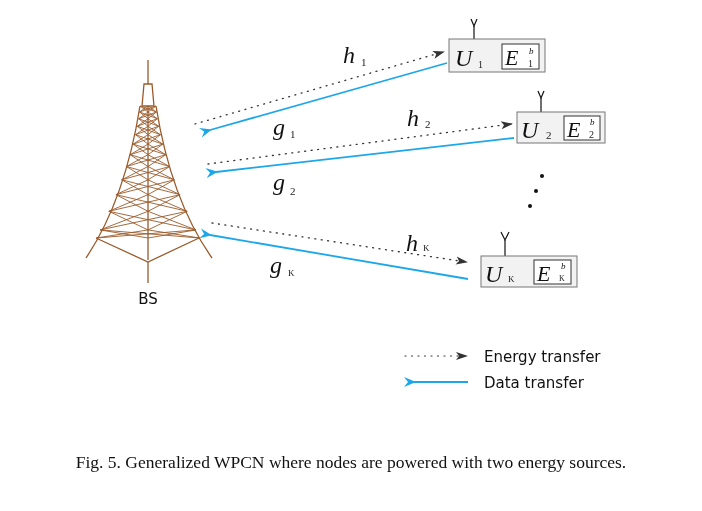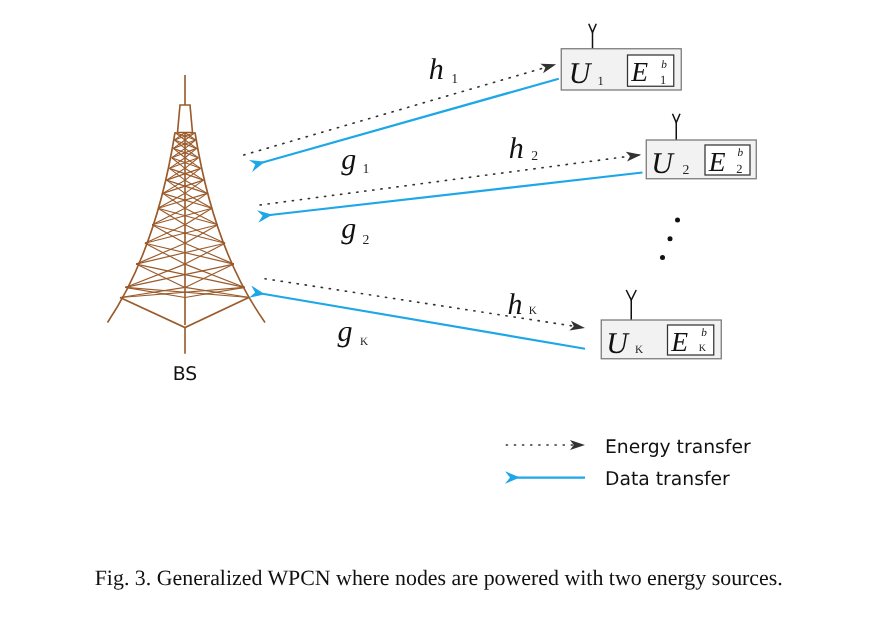--- a/index.html
+++ b/index.html
@@ -192,13 +192,13 @@
   </g>
 
   <g>
     <line x1="405" y1="356" x2="466" y2="356" stroke="#333" stroke-width="1.2" stroke-dasharray="1 5.5" stroke-linecap="round" marker-end="url(#arrDark)"></line>
     <text class="sans" x="484" y="362" font-size="15">Energy transfer</text>
     <line x1="468" y1="382" x2="414" y2="382" stroke="#1ea7e8" stroke-width="1.8" marker-end="url(#arrBlue)"></line>
     <text class="sans" x="484" y="388" font-size="15">Data transfer</text>
   </g>
 </svg>
 
-<div class="caption">Fig. 3.  Generalized WPCN where nodes are powered with two energy sources.</div>
+<div class="caption">Fig. 5.  Generalized WPCN where nodes are powered with two energy sources.</div>
 
 </body></html>

